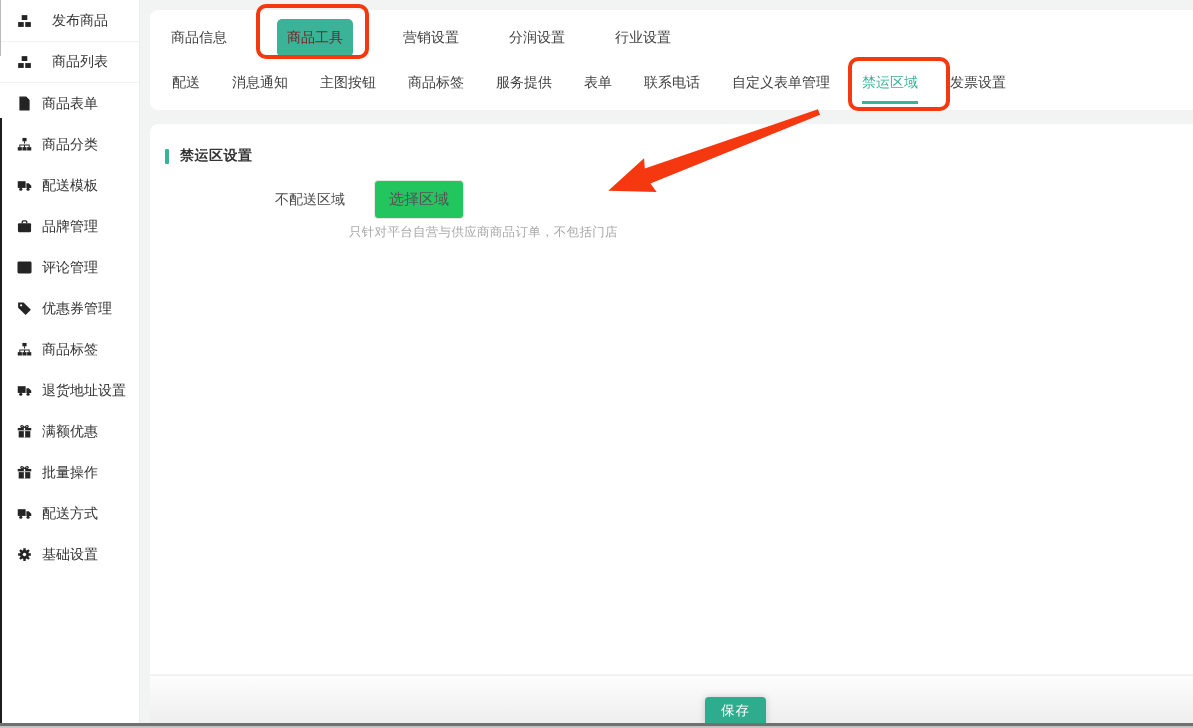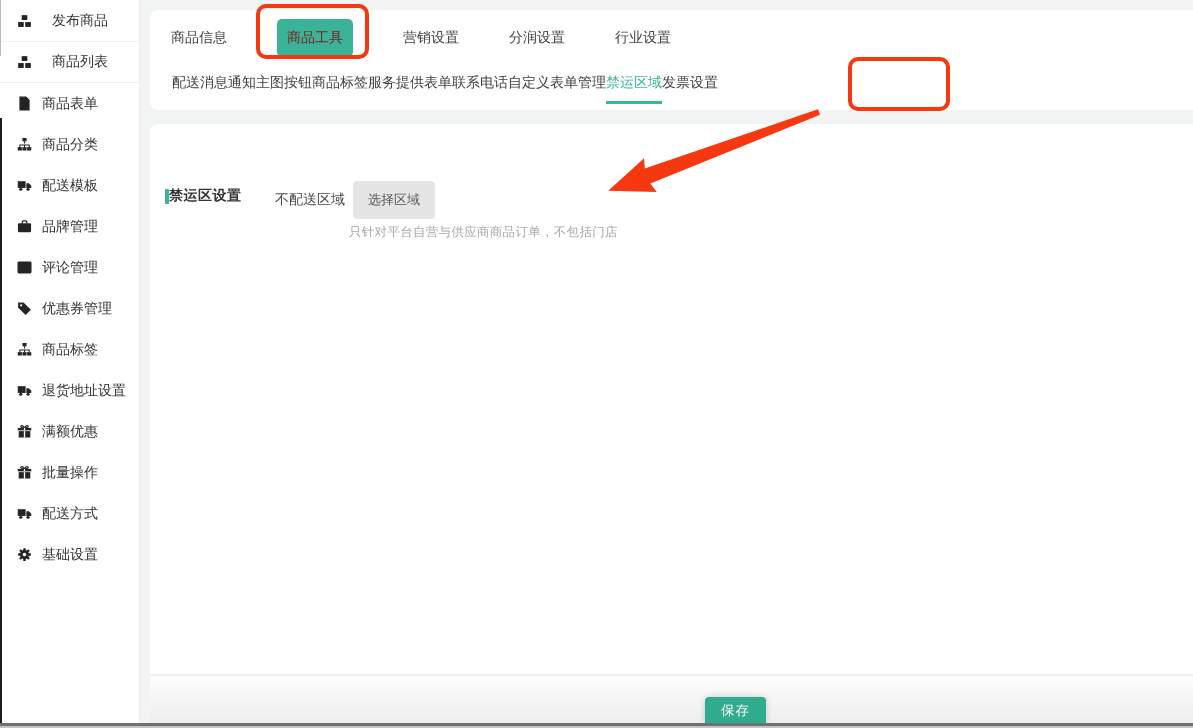--- a/index.html
+++ b/index.html
@@ -39,46 +39,47 @@
   .tabs-row1{
     position:absolute;left:15px;top:10px;height:36px;
     display:flex;align-items:center;gap:50px;margin-left:6px;
   }
   .tab1{font-size:14px;color:#3f3f3f;cursor:pointer;white-space:nowrap;}
   .tab1.active{
     background:var(--accent);color:#7f1d1d;padding:10px 10px;border-radius:5px;
   }
   .tabs-row2{
     position:absolute;left:22px;top:64px;
-    display:flex;align-items:flex-start;
+    display:flex;align-items:flex-start;gap:32px;
   }
   .tab2{
     font-size:14px;color:#3f3f3f;cursor:pointer;white-space:nowrap;
     padding-bottom:9px;border-bottom:3px solid transparent;
   }
   .tab2.active{color:var(--accent);border-bottom-color:var(--accent);}
   
   .card-content{
     position:absolute;left:150px;top:124px;width:1043px;height:550px;
     background:#fff;border-radius:8px 0 0 0;
   }
   .section-head{
-    position:absolute;left:15px;top:23px;display:flex;align-items:center;margin-top:40px;
+    position:absolute;left:15px;top:23px;display:flex;align-items:center;gap:11px;
   }
   .section-bar{width:4px;height:15px;background:var(--accent);border-radius:1px;}
   .section-title{font-size:14px;font-weight:bold;color:#333;letter-spacing:.5px;}
   .form-row{
     position:absolute;left:125px;top:59px;height:33px;
     display:flex;align-items:center;gap:8px;
   }
   .form-label{font-size:14px;color:#4a4a4a;}
   .select-area-btn{
-    background:#e5e5e5;border:1px solid #e6e6e6;border-radius:4px;
-    padding:9px 14px;font-size:13px;color:#555;cursor:pointer;
+    background:#22c55e;border:1px solid #e6e6e6;border-radius:4px;
+    padding:9px 14px;font-size:15px;color:#555;cursor:pointer;
     font-family:inherit;
+    margin-left:21px;
   }
   .helper-text{
     position:absolute;left:199px;top:100px;
     font-size:12.5px;color:#a8a8a8;letter-spacing:.3px;
   }
   
   .footer{
     position:absolute;left:150px;top:675px;width:1043px;height:48px;
     background:linear-gradient(180deg,#fdfdfd 0%,#eeeeee 100%);
     border-top:1px solid #efefef;z-index:1;

